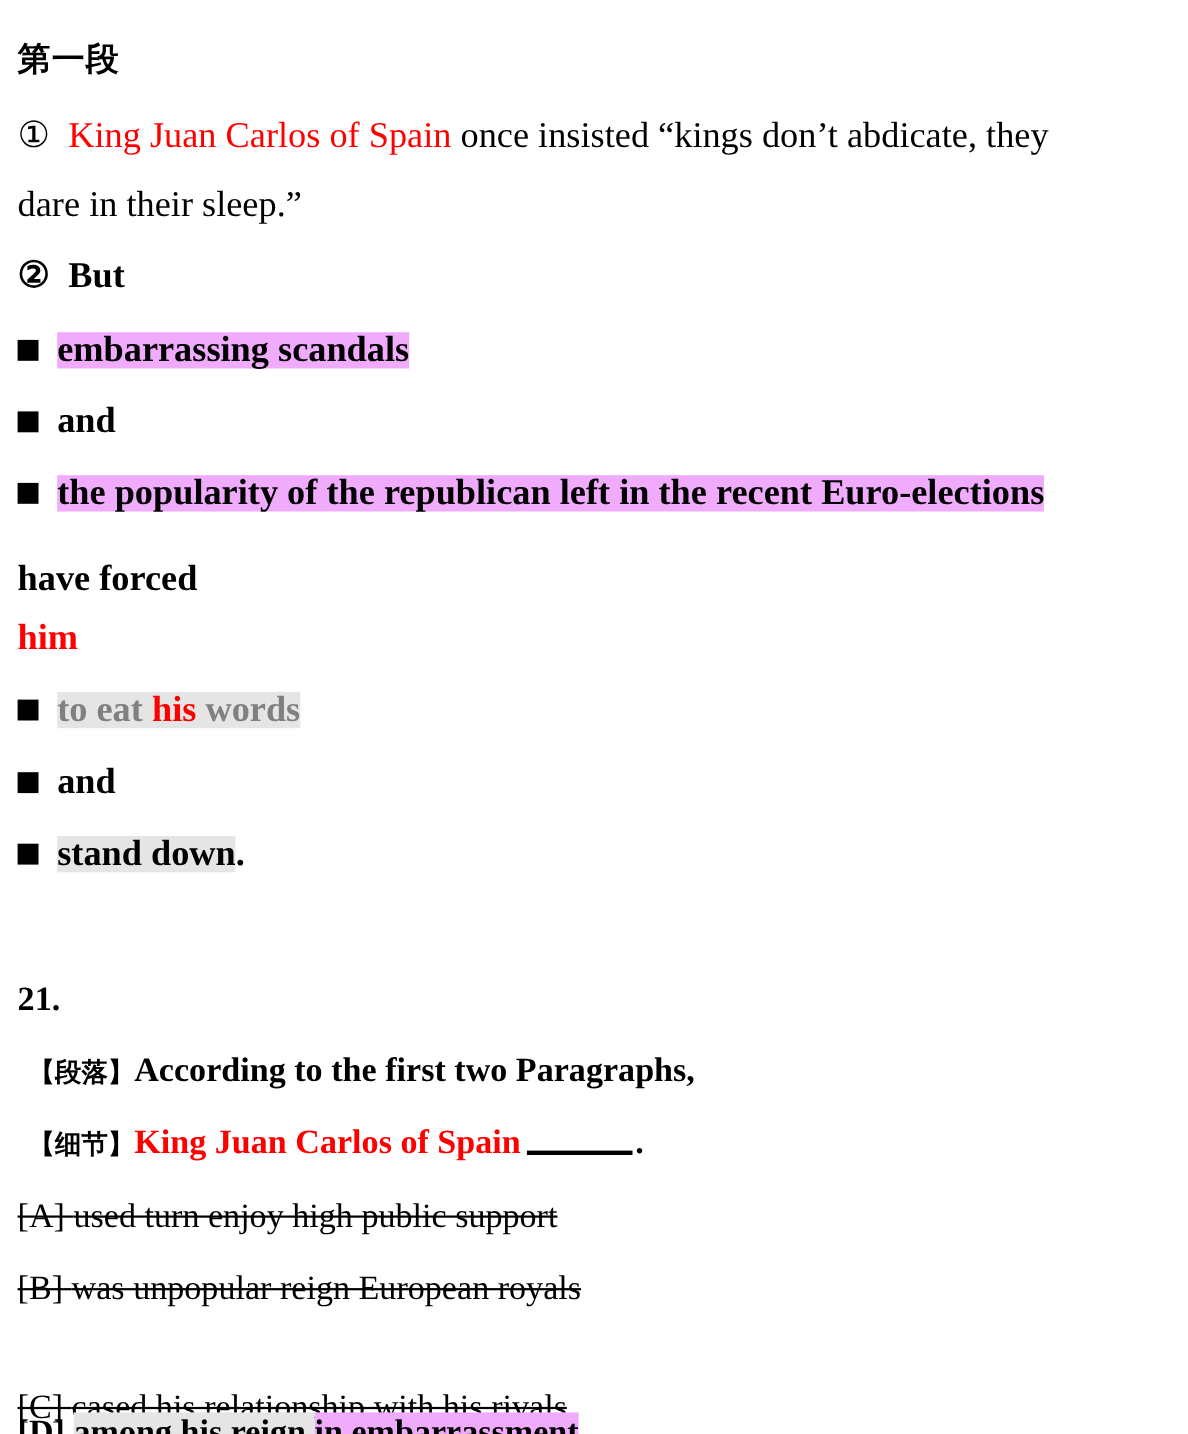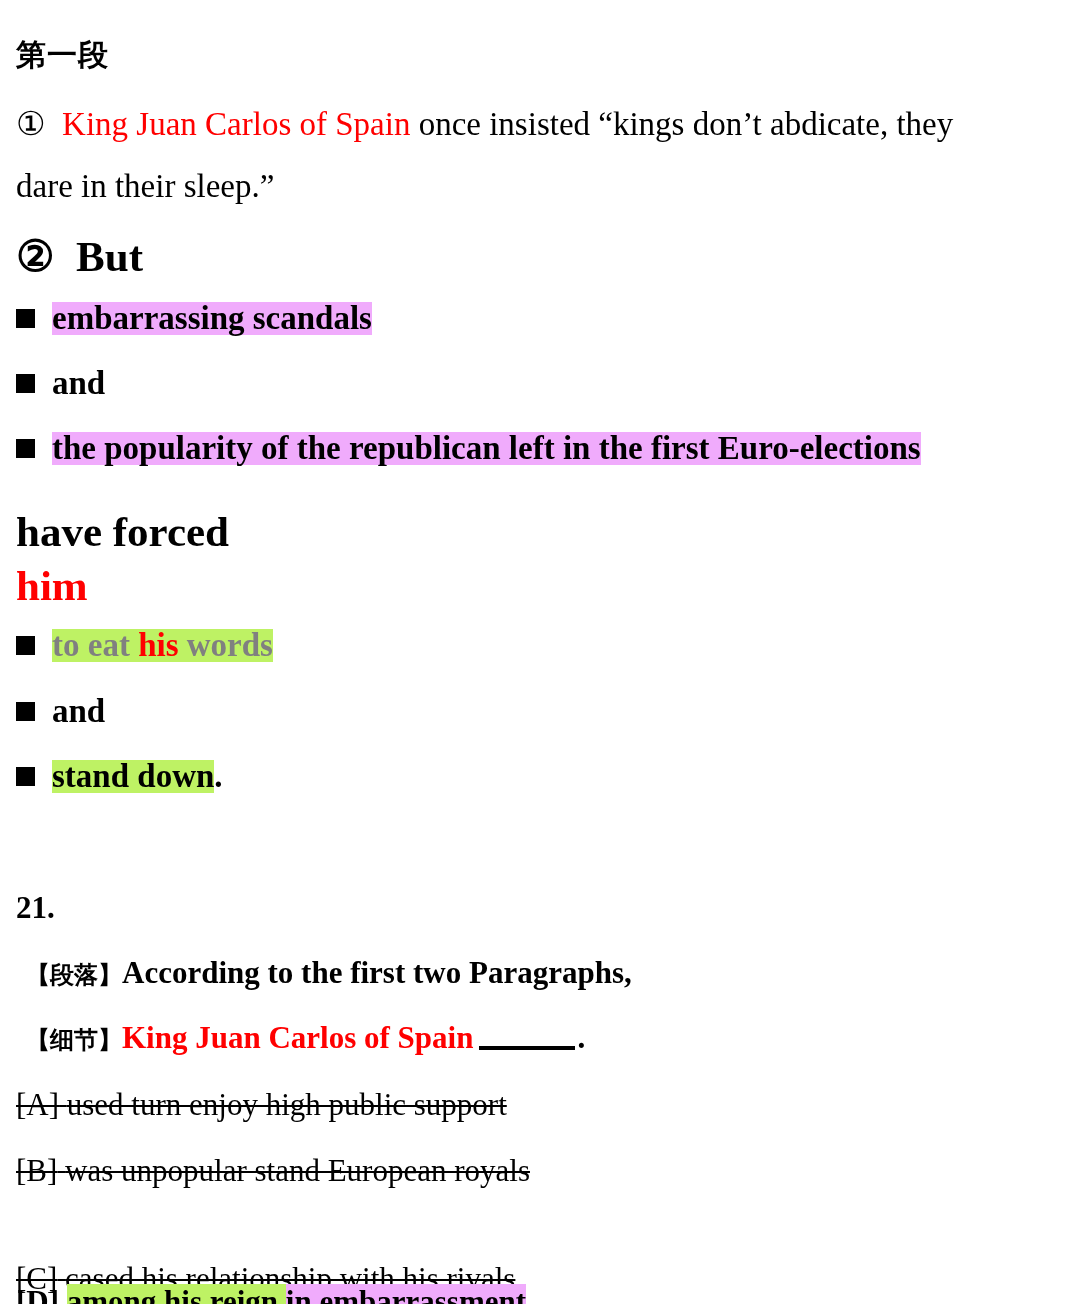--- a/index.html
+++ b/index.html
@@ -46,21 +46,21 @@
     font-size: 33px;
     font-weight: normal;
   }
   .sentence .circled {
     font-size: 33px;
     font-weight: normal;
   }
 
   
   .bold-text {
-    font-size: 43px;
+    font-size: 33px;
     font-weight: bold;
   }
 
   
   .bullet-row {
     position: absolute;
     left: 16px;
     display: flex;
     align-items: center;
     white-space: nowrap;
@@ -78,21 +78,21 @@
     font-size: 33px;
     font-weight: bold;
   }
 
   
   .red   { color: #ff0000; }
   .gray  { color: #808080; }
   .black { color: #000000; }
 
   .hl-cyan   { background-color: #f0abfc; }
-  .hl-yellow { background-color: #bef264; }
+  .hl-yellow { background-color: #e5e5e5; }
 
   .strike {
     text-decoration: line-through;
     text-decoration-thickness: 2px;
     text-decoration-color: #000000;
   }
 
   
   .q-number {
     font-size: 31px;
@@ -144,21 +144,21 @@
     <span class="bullet-text hl-cyan">embarrassing scandals</span>
   </div>
 
   <div class="bullet-row" style="top:335px;">
     <span class="bullet-sq"></span>
     <span class="bullet-text">and</span>
   </div>
 
   <div class="bullet-row" style="top:400px;">
     <span class="bullet-sq"></span>
-    <span class="bullet-text hl-cyan">the popularity of the republican left in the first Euro-elections</span>
+    <span class="bullet-text hl-cyan">the popularity of the republican left in the recent Euro-elections</span>
   </div>
 
   <div class="line bold-text" style="top:478px;">have forced</div>
 
   <div class="line bold-text red" style="top:532px;">him</div>
 
   <div class="bullet-row" style="top:597px;">
     <span class="bullet-sq"></span>
     <span class="bullet-text hl-yellow"><span class="gray">to eat </span><span class="red">his</span><span class="gray"> words</span></span>
   </div>
@@ -182,21 +182,21 @@
 
   <div class="line q-line" style="top:990px; left:26px;">
     <span class="q-tag black">【细节】</span><span class="red">King Juan Carlos of Spain</span><span class="blank-underline"></span><span class="black">.</span>
   </div>
 
   <div class="line option-line plain strike" style="top:1057px;">
     <span>[A]</span><span>&nbsp;</span><span>used turn enjoy high public support</span>
   </div>
 
   <div class="line option-line plain strike" style="top:1123px;">
-    <span>[B]</span><span>&nbsp;</span><span>was unpopular stand European royals</span>
+    <span>[B]</span><span>&nbsp;</span><span>was unpopular reign European royals</span>
   </div>
 
   <div class="line option-line plain strike" style="top:1231px;">
     <span>[C]</span><span>&nbsp;</span><span>cased his relationship with his rivals</span>
   </div>
 
   <div class="line option-line" style="top:1254px;">
     <span>[D]</span><span>&nbsp;</span><span class="hl-yellow">among his reign </span><span class="hl-cyan">in embarrassment</span>
   </div>
 

